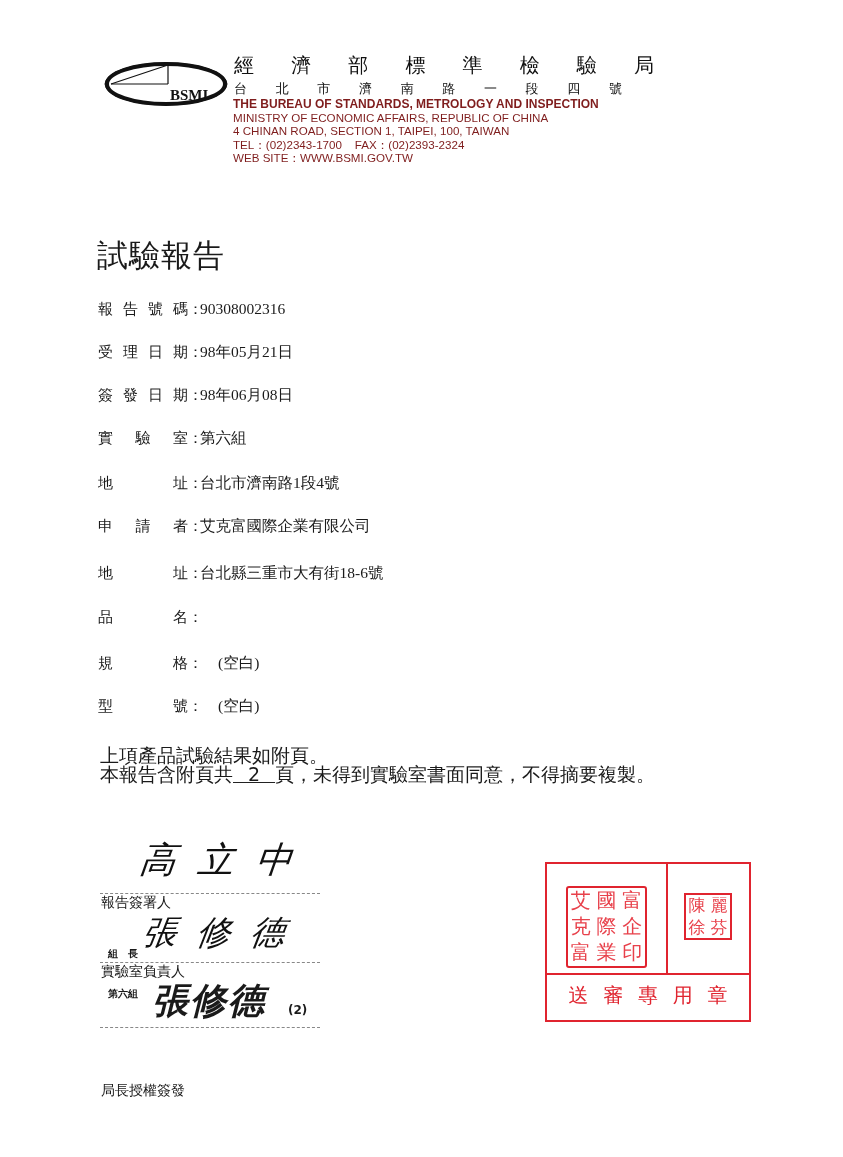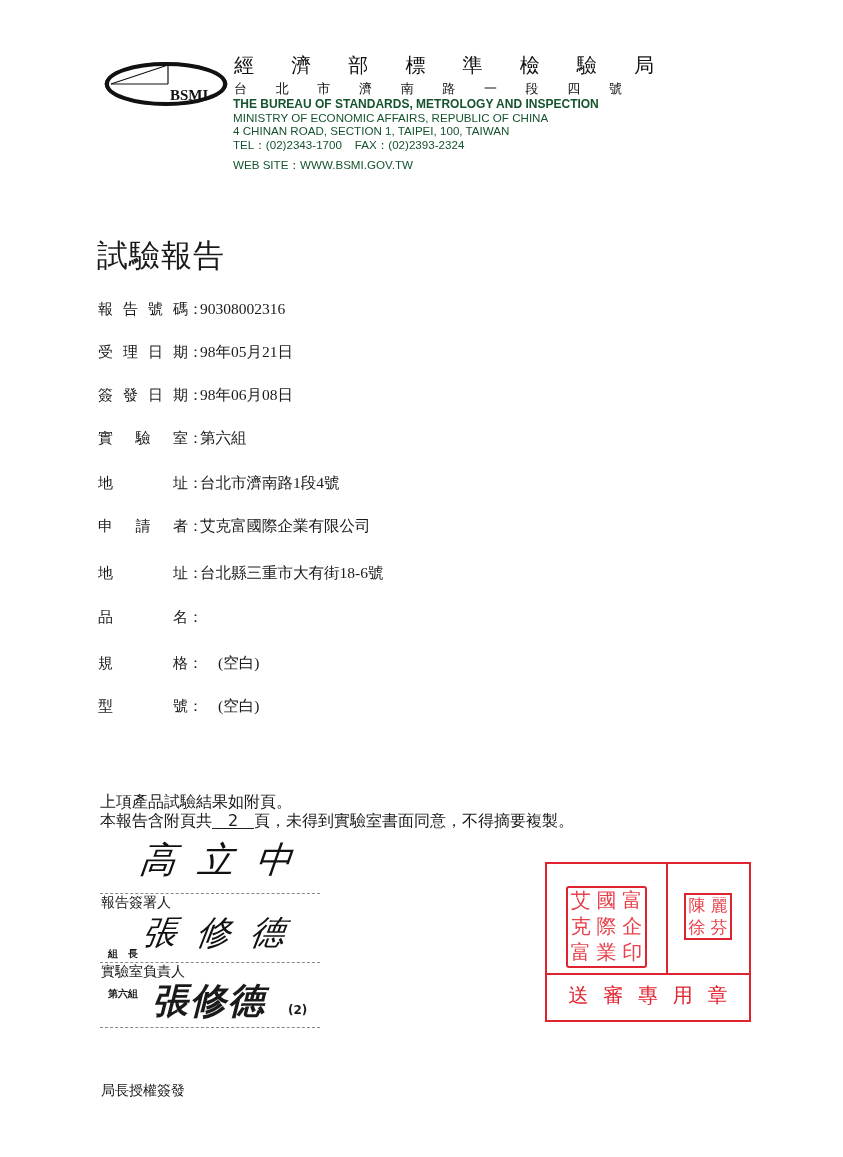--- a/index.html
+++ b/index.html
@@ -13,36 +13,36 @@
   .logo { left: 104px; top: 60px; width: 130px; height: 48px; }
   .hdr-zh1 {
     left: 234px; top: 52px; width: 420px; display: flex; justify-content: space-between;
     font-family: "DejaVu Serif", serif; font-size: 20px; line-height: 26px; color: #111;
   }
   .hdr-zh2 {
     left: 234px; top: 80px; width: 388px; display: flex; justify-content: space-between;
     font-family: "DejaVu Serif", serif; font-size: 13px; line-height: 17px; color: #111;
   }
   .hdr-en {
-    left: 233px; font-family: "Liberation Sans", sans-serif; font-size: 11.6px; line-height: 13px; color: #14532d;
+    left: 233px; font-family: "Liberation Sans", sans-serif; font-size: 11.6px; line-height: 13px; color: #7f1d1d;
   }
   .hdr-en.bold { font-weight: bold; font-size: 12px; }
 
   
   .title { left: 97px; top: 214px; font-size: 31px; line-height: 40px; letter-spacing: 1px; font-family: "DejaVu Serif", serif; margin-top: 21px; }
 
   
   .field { left: 98px; font-size: 15px; line-height: 20px; display: flex; align-items: baseline; }
   .field .label { width: 90px; display: flex; justify-content: space-between; white-space: nowrap; }
   .field .colon { width: 12px; }
   .field .value { white-space: nowrap; font-family: "Liberation Serif", serif; font-size: 15.5px; }
   .field .value.indent { padding-left: 18px; text-align: right; }
 
   
-  .notes { left: 100px; top: 792px; font-family: "DejaVu Sans", sans-serif; font-size: 16px; line-height: 19px; }
+  .notes { left: 100px; top: 746px; font-family: "DejaVu Sans", sans-serif; font-size: 19px; line-height: 19px; }
   .notes .pages { display: inline-block; width: 42px; border-bottom: 1px solid #222; text-align: center; line-height: 15px; }
 
   
   .sig-line { left: 100px; width: 220px; border-top: 1px dashed #888; height: 0; }
   .sig-label { left: 101px; font-family: Liberation Serif, serif; font-size: 14px; line-height: 18px; }
   .sig-hand {
     font-family: "DejaVu Serif", serif; font-style: italic; letter-spacing: 22px; color: #111;
   }
   .sig1 { left: 140px; top: 838px; font-size: 36px; line-height: 44px; transform: skewX(-6deg); }
   .sig2 { left: 143px; top: 910px; font-size: 34px; line-height: 44px; transform: skewX(-8deg); letter-spacing: 20px; }
@@ -91,21 +91,21 @@
   <span>路</span>
   <span>一</span>
   <span>段</span>
   <span>四</span>
   <span>號</span>
 </div>
 <div class="abs hdr-en bold" style="top:98px;">THE BUREAU OF STANDARDS, METROLOGY AND INSPECTION</div>
 <div class="abs hdr-en" style="top:111px;">MINISTRY OF ECONOMIC AFFAIRS, REPUBLIC OF CHINA</div>
 <div class="abs hdr-en" style="top:124px;">4 CHINAN ROAD, SECTION 1, TAIPEI, 100, TAIWAN</div>
 <div class="abs hdr-en" style="top:138px; white-space:pre;text-align:center;">TEL：(02)2343-1700    FAX：(02)2393-2324</div>
-<div class="abs hdr-en" style="top:158px;">WEB SITE：WWW.BSMI.GOV.TW</div>
+<div class="abs hdr-en" style="top:151px;">WEB SITE：WWW.BSMI.GOV.TW</div>
 
 <div class="abs title">試驗報告</div>
 
 <div class="abs field" style="top:299px;">
   <span class="label">
     <span>報</span>
       <span>告</span>
       <span>號</span>
       <span>碼</span>
   </span>

